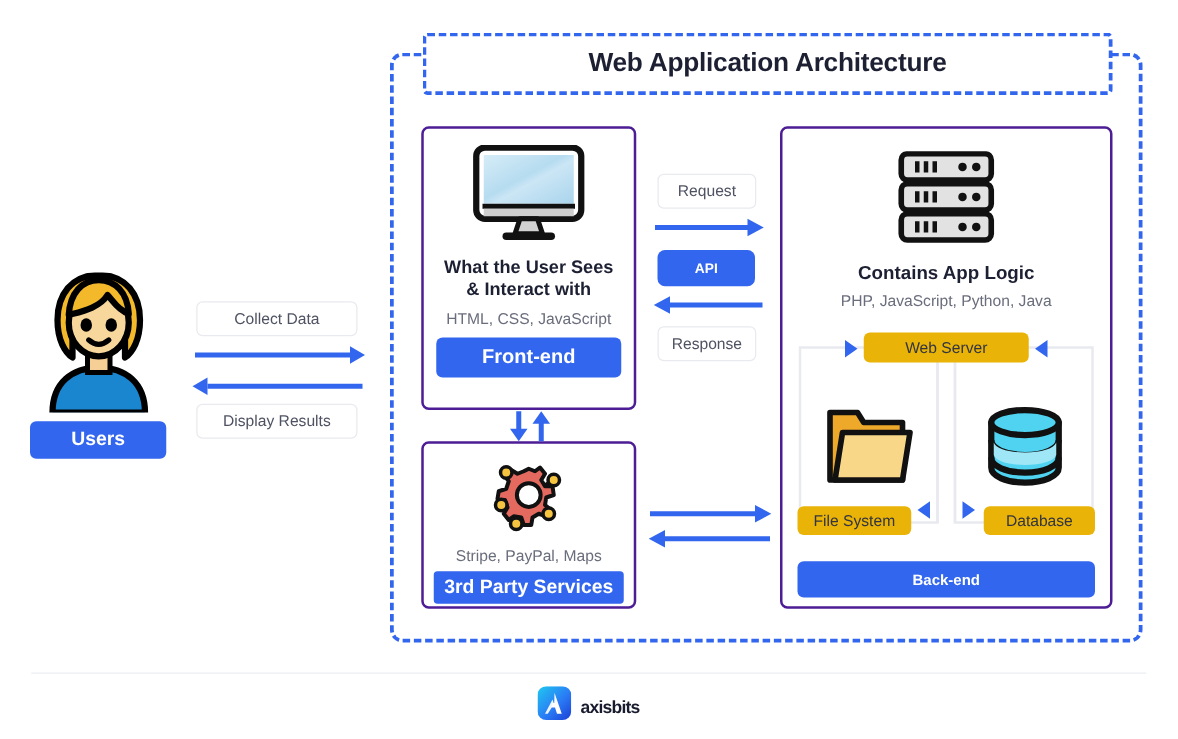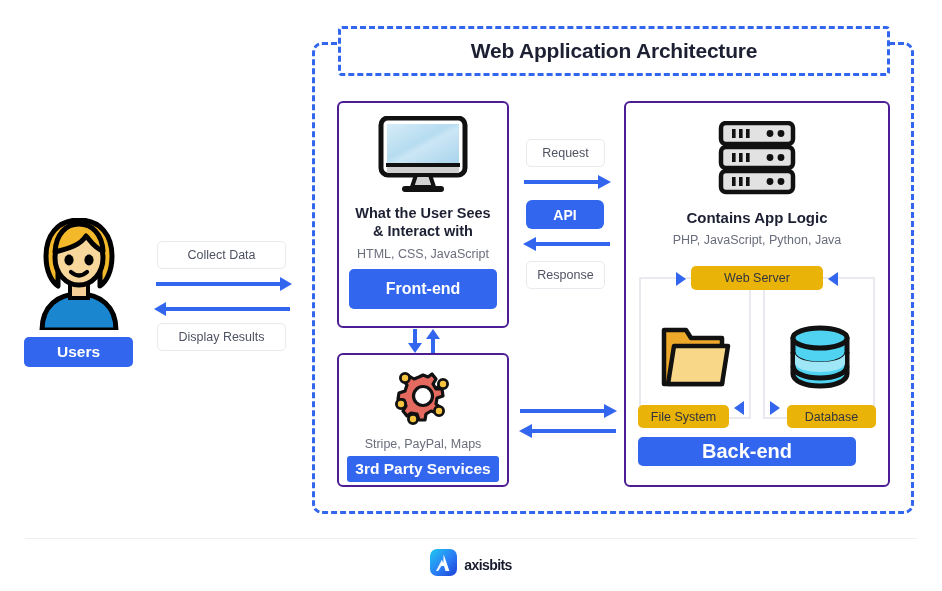--- a/index.html
+++ b/index.html
@@ -86,44 +86,44 @@
     background: #3366ee;
     color: #ffffff;
     font-weight: bold;
     display: flex;
     align-items: center;
     justify-content: center;
     box-sizing: border-box;
   }
   #frontend-badge {
     margin-top: 8px;
-    width: 148px; height: 40px;
+    width: 148px; height: 32px;
     border-radius: 5px;
     font-size: 16px;
   }
   #thirdparty-badge {
     margin-top: 5px;
     width: 152px; height: 26px;
     border-radius: 3px;
     font-size: 15.5px;
   }
   #backend-badge {
     position: absolute;
-    left: 638px; top: 437px;
-    width: 218px; height: 29px;
+    left: 638px; top: 449px;
+    width: 238px; height: 29px;
     border-radius: 5px;
-    font-size: 20px;
+    font-size: 12px;
     z-index: 4;
   }
   #api-badge {
     position: absolute;
     left: 526px; top: 200px;
     width: 78px; height: 29px;
     border-radius: 6px;
-    font-size: 14px;
+    font-size: 11px;
     z-index: 4;
   }
   #users-badge {
     position: absolute;
     left: 24px; top: 337px;
     width: 109px; height: 30px;
     border-radius: 5px;
     font-size: 15.5px;
     z-index: 4;
   }

